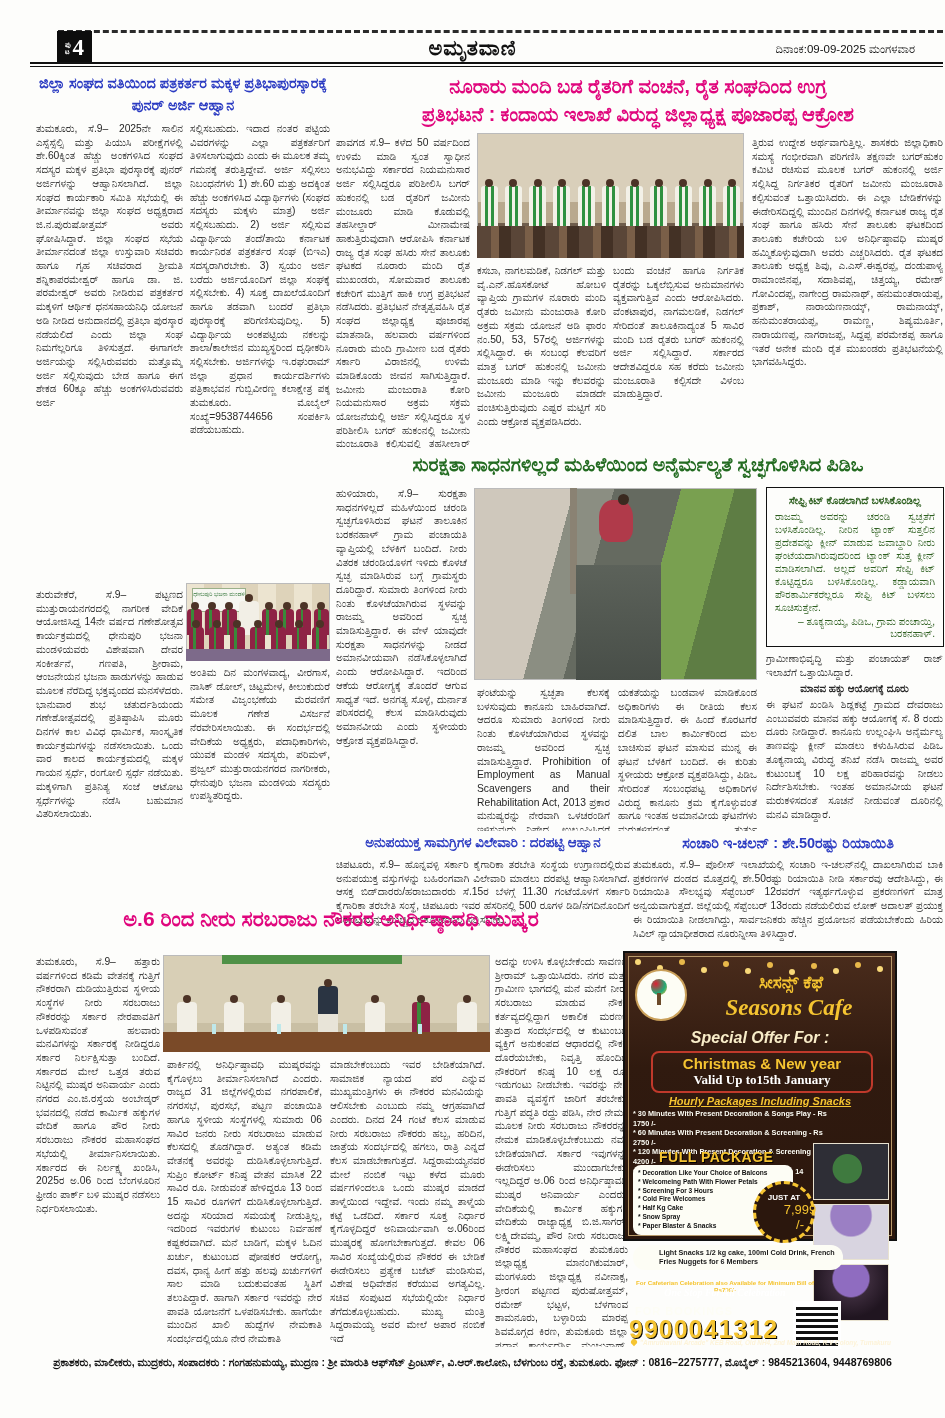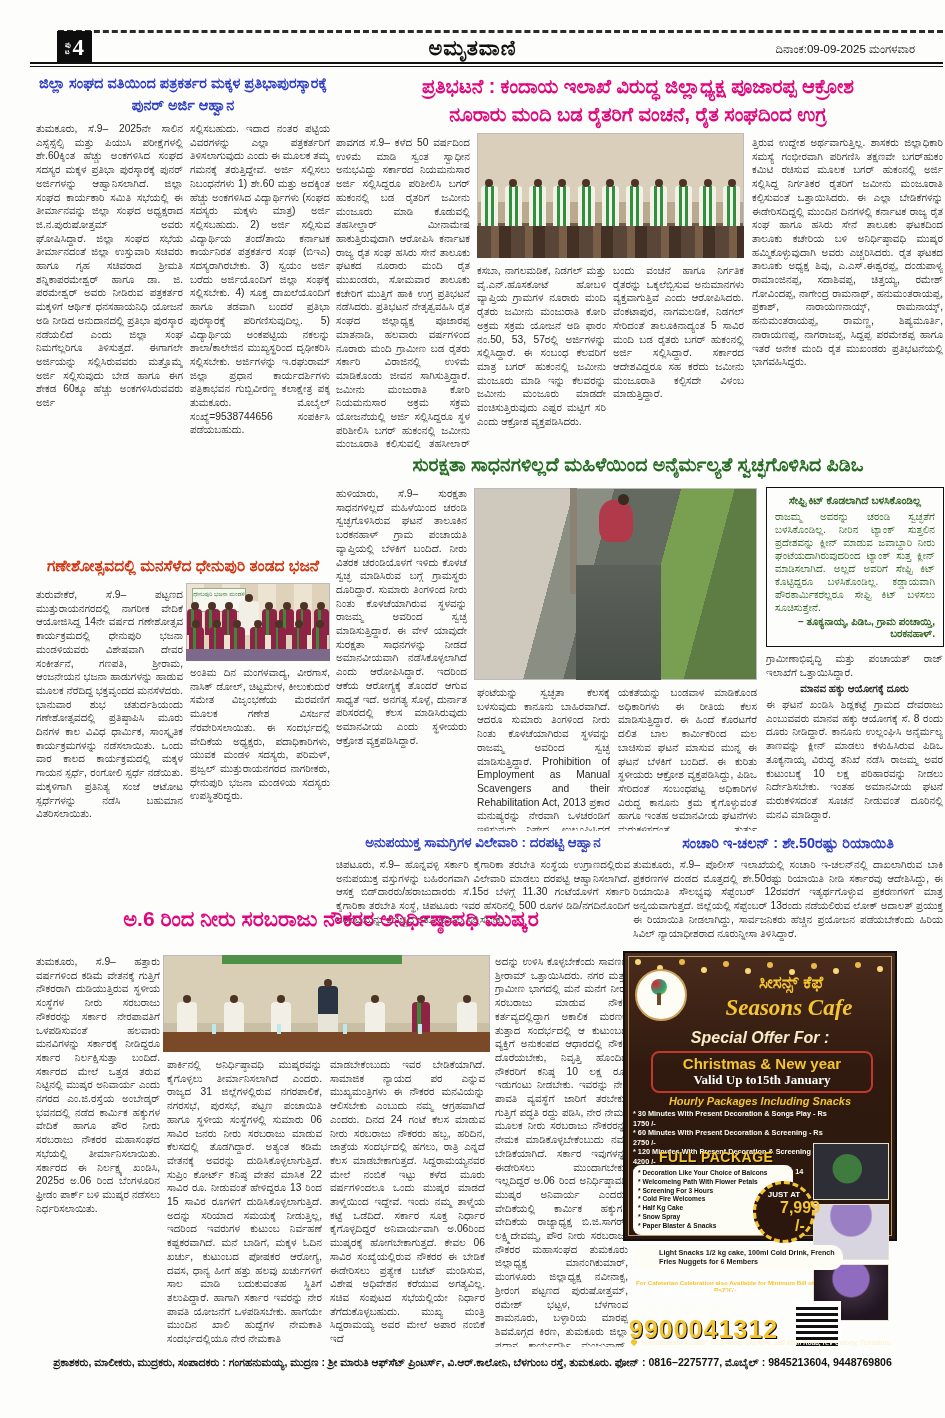--- a/index.html
+++ b/index.html
@@ -50,51 +50,51 @@
   #ph-drain .water{position:absolute;left:36%;top:40%;width:30%;height:60%;background:linear-gradient(#5c625a,#484e48);}
   
   #ph-meeting{background:linear-gradient(#d8cfb6 0 70%,#c9bfa4 70% 100%);}
   #ph-meeting .table{position:absolute;bottom:0;width:100%;height:20px;background:#7a4a28;}
   #ph-meeting .banner{position:absolute;left:18%;top:0;width:55%;height:9px;background:#4f9147;}
   #ph-meeting .bottle{position:absolute;bottom:18px;width:4px;height:10px;background:#bfe8ea;}
   
   #pdo-box{border:1.5px solid #111;padding:6px 8px;color:#2c5e1e;}
   #pdo-box .bt{font-weight:bold;text-align:center;font-size:10.5px;border-bottom:1px solid #2c5e1e00;margin-bottom:2px;}
   #pdo-box .bb{font-size:10.2px;line-height:13px;text-align:justify;}
-  #pdo-box .bs{font-size:10.2px;font-weight:bold;text-align:right;margin-top:2px;}
+  #pdo-box .bs{font-size:10.2px;font-weight:normal;text-align:right;margin-top:2px;}
   .subhead{font-weight:bold;text-align:center;}
   
   #ad{left:623px;top:951px;width:274px;height:290px;background:linear-gradient(#4a2c1c,#301a0f 40%,#2b170d);
       border:2px solid #111;box-sizing:border-box;color:#fff;}
   #ad .inner{position:absolute;left:3px;top:3px;right:3px;bottom:3px;border:1px solid #b89a6a;}
   #ad .lights{position:absolute;left:10px;top:6px;width:6px;height:6px;border-radius:50%;background:#f8d878;
       box-shadow:22px 6px #f8d878,44px 0 #e8b84a,66px 8px #f8d878,88px 2px #e8b84a,110px 9px #f8d878,132px 3px #e8b84a,154px 10px #f8d878,176px 4px #e8b84a,198px 9px #f8d878,220px 3px #e8b84a,242px 7px #f8d878;}
   #ad .logo{position:absolute;left:10px;top:16px;width:48px;height:48px;border-radius:50%;background:#fdfdf5;border:2px solid #caa05a;}
   #ad .logo::before{content:"";position:absolute;left:14px;top:8px;width:16px;height:16px;border-radius:50%;
       background:radial-gradient(circle at 30% 30%,#d23,#2a7 60%,#fb3);}
   #ad .logo::after{content:"";position:absolute;left:20px;top:22px;width:4px;height:12px;background:#6b4a2a;}
   .ad-kn{position:absolute;left:66px;top:20px;width:200px;text-align:center;color:#f5c431;font-weight:bold;font-size:17px;}
   .ad-en{position:absolute;left:60px;top:42px;width:208px;text-align:center;color:#f5c431;font-size:23px;font-weight:bold;font-family:"Liberation Serif",serif;font-style:italic;}
   .ad-offer{position:absolute;left:0;top:76px;width:100%;text-align:center;color:#f8ecc8;font-size:16px;font-weight:bold;font-style:italic;font-family:Liberation Sans, sans-serif;}
   .ad-xmasbox{position:absolute;left:26px;top:98px;width:218px;border:2px solid #c0392b;border-radius:8px;padding:2px 0 3px;text-align:center;}
   .ad-xmas{color:#f5c431;font-size:15px;font-weight:bold;}
   .ad-valid{color:#fff;font-size:13px;font-weight:bold;font-family:"Liberation Serif",serif;}
-  .ad-hptitle{position:absolute;left:0;top:142px;width:100%;text-align:center;color:#f5c431;font-size:11px;font-weight:bold;font-style:italic;}
+  .ad-hptitle{position:absolute;left:0;top:142px;width:100%;text-align:center;color:#f5c431;font-size:11px;font-weight:bold;font-style:italic;text-decoration:underline;}
   .ad-bullets{position:absolute;left:8px;top:156px;width:200px;font-size:7.3px;line-height:9.6px;font-weight:bold;color:#fdfdf5;}
   .ad-photos{position:absolute;right:6px;top:190px;width:76px;height:178px;display:flex;flex-direction:column;gap:4px;}
   .ad-photos div{flex:1;border:1px solid #e8e2d0;}
   .adp1{background:radial-gradient(circle at 45% 45%,#3f7a3f 0 28%,#2e2e36 30%);}
   .adp2{background:radial-gradient(circle at 50% 20%,#9b7fc4 0 35%,#d8d4e0 38%);}
   .adp3{background:radial-gradient(circle at 50% 25%,#8f6cc0 0 32%,#3a2a3a 35%,#201520 70%);}
   .ad-fptitle{position:absolute;left:34px;top:196px;color:#f5c431;font-size:14px;font-weight:bold;letter-spacing:.5px;text-shadow:1px 1px #000;}
   .ad-fpbox{position:absolute;left:8px;top:212px;width:150px;background:#fdfdf5;border-radius:8px;padding:4px 5px;color:#111;font-size:6.6px;line-height:8.8px;font-weight:bold;}
   .ad-star{position:absolute;left:128px;top:228px;width:56px;height:56px;border-radius:50%;background:#2b170d;border:3px dashed #f5c431;
       display:flex;flex-direction:column;align-items:center;justify-content:center;text-align:center;}
   .ad-star .j{color:#fff;font-size:8px;font-weight:bold;}
-  .ad-star .p{color:#f5c431;font-size:16px;font-weight:bold;margin-left:32px;}
+  .ad-star .p{color:#f5c431;font-size:13px;font-weight:normal;margin-left:32px;}
   .ad-snackpill{position:absolute;left:8px;top:292px;width:178px;background:#fdfdf5;border-radius:12px;padding:3px 6px 3px 26px;color:#1a1a1a;font-size:7.2px;line-height:9.4px;font-weight:bold;}
   .ad-fries{position:absolute;left:12px;top:296px;width:14px;height:16px;background:linear-gradient(#d03 40%,#e8b84a 40%);border-radius:2px;}
   .ad-note{position:absolute;left:0;top:326px;width:200px;text-align:center;color:#f5c431;font-size:6.2px;font-weight:bold;}
   .ad-tag{position:absolute;left:0;top:334px;width:200px;text-align:center;color:#fff;font-size:10px;font-weight:bold;font-style:italic;font-family:"Liberation Serif",serif;}
   .ad-book{position:absolute;left:10px;top:352px;color:#fdfdf5;font-size:11px;font-weight:bold;letter-spacing:1px;}
   .ad-phone{position:absolute;left:4px;top:362px;color:#f5c431;font-size:25px;font-weight:bold;letter-spacing:1px;text-shadow:1px 1px #000;}
   .ad-qr{position:absolute;left:168px;top:348px;width:42px;height:42px;background:
       repeating-linear-gradient(0deg,#111 0 3px,#fff 3px 6px),
       repeating-linear-gradient(90deg,rgba(17,17,17,.8) 0 3px,rgba(255,255,255,.8) 3px 6px);
       border:3px solid #fff;}
@@ -120,22 +120,22 @@
   </div>
   <div class="abs" id="masthead">ಅಮೃತವಾಣಿ</div>
   <div class="abs" id="header-date">ದಿನಾಂಕ:09-09-2025 ಮಂಗಳವಾರ</div>
   <div class="abs" id="header-rule"></div>
 
   <div class="abs hl hl-blue" style="left:33px;top:72px;width:300px;font-size:14.5px;line-height:22px;">ಜಿಲ್ಲಾ ಸಂಘದ ವತಿಯಿಂದ ಪತ್ರಕರ್ತರ ಮಕ್ಕಳ ಪ್ರತಿಭಾಪುರಸ್ಕಾರಕ್ಕೆ ಪುನರ್ ಅರ್ಜಿ ಆಹ್ವಾನ</div>
   <div class="abs col" style="left:36px;top:122px;width:147px;height:432px;">ತುಮಕೂರು, ಸೆ.9– 2025ನೇ ಸಾಲಿನ ಎಸ್ಸೆಸ್ಸೆಲ್ಸಿ ಮತ್ತು ಪಿಯುಸಿ ಪರೀಕ್ಷೆಗಳಲ್ಲಿ ಶೇ.60ಕ್ಕಿಂತ ಹೆಚ್ಚು ಅಂಕಗಳಿಸಿದ ಸಂಘದ ಸದಸ್ಯರ ಮಕ್ಕಳ ಪ್ರತಿಭಾ ಪುರಸ್ಕಾರಕ್ಕೆ ಪುನರ್ ಅರ್ಜಿಗಳನ್ನು ಆಹ್ವಾನಿಸಲಾಗಿದೆ. ಜಿಲ್ಲಾ ಸಂಘದ ಕಾರ್ಯಕಾರಿ ಸಮಿತಿ ಸಭೆಯಲ್ಲಿ ಈ ತೀರ್ಮಾನವನ್ನು ಜಿಲ್ಲಾ ಸಂಘದ ಅಧ್ಯಕ್ಷರಾದ ಜಿ.ನ.ಪುರುಷೋತ್ತಮ್ ಅವರು ಘೋಷಿಸಿದ್ದಾರೆ. ಜಿಲ್ಲಾ ಸಂಘದ ಸಭೆಯ ತೀರ್ಮಾನದಂತೆ ಜಿಲ್ಲಾ ಉಸ್ತುವಾರಿ ಸಚಿವರು ಹಾಗೂ ಗೃಹ ಸಚಿವರಾದ ಶ್ರೀಮತಿ ಶನ್ನಿಕಾಪರಮೇಶ್ವರ್ ಹಾಗೂ ಡಾ. ಜಿ. ಪರಮೇಶ್ವರ್ ಅವರು ನೀಡಿರುವ ಪತ್ರಕರ್ತರ ಮಕ್ಕಳಿಗೆ ಆರ್ಥಿಕ ಧನಸಹಾಯನಿಧಿ ಯೋಜನೆ ಅಡಿ ನೀಡಿದ ಅನುದಾನದಲ್ಲಿ ಪ್ರತಿಭಾ ಪುರಸ್ಕಾರ ನಡೆಯಲಿದೆ ಎಂದು ಜಿಲ್ಲಾ ಸಂಘ ನಿಮಗೆಲ್ಲರಿಗೂ ತಿಳಿಸುತ್ತದೆ. ಈಗಾಗಲೇ ಅರ್ಜಿಯನ್ನು ಸಲ್ಲಿಸಿರುವವರು ಮತ್ತೊಮ್ಮೆ ಅರ್ಜಿ ಸಲ್ಲಿಸುವುದು ಬೇಡ ಹಾಗೂ ಈಗ ಶೇಕಡ 60ಕ್ಕೂ ಹೆಚ್ಚು ಅಂಕಗಳಿಸಿರುವವರು ಅರ್ಜಿ</div>
   <div class="abs col" style="left:190px;top:122px;width:140px;height:432px;">ಸಲ್ಲಿಸಬಹುದು. ಇದಾದ ನಂತರ ಪಟ್ಟಿಯ ವಿವರಗಳನ್ನು ಎಲ್ಲಾ ಪತ್ರಕರ್ತರಿಗೆ ತಿಳಿಸಲಾಗುವುದು ಎಂದು ಈ ಮೂಲಕ ತಮ್ಮ ಗಮನಕ್ಕೆ ತರುತ್ತಿದ್ದೇವೆ. ಅರ್ಜಿ ಸಲ್ಲಿಸಲು ನಿಬಂಧನೆಗಳು 1) ಶೇ.60 ಮತ್ತು ಅದಕ್ಕಿಂತ ಹೆಚ್ಚು ಅಂಕಗಳಿಸಿದ ವಿದ್ಯಾರ್ಥಿಗಳು (ಸಂಘದ ಸದಸ್ಯರು ಮಕ್ಕಳು ಮಾತ್ರ) ಅರ್ಜಿ ಸಲ್ಲಿಸಬಹುದು. 2) ಅರ್ಜಿ ಸಲ್ಲಿಸುವ ವಿದ್ಯಾರ್ಥಿಯ ತಂದೆ/ತಾಯಿ ಕರ್ನಾಟಕ ಕಾರ್ಯನಿರತ ಪತ್ರಕರ್ತರ ಸಂಘ (ಬಿಇಎ) ಸದಸ್ಯರಾಗಿರಬೇಕು. 3) ಸ್ವಯಂ ಅರ್ಜಿ ಬರೆದು ಅರ್ಜಿಯೊಂದಿಗೆ ಜಿಲ್ಲಾ ಸಂಘಕ್ಕೆ ಸಲ್ಲಿಸಬೇಕು. 4) ಸೂಕ್ತ ದಾಖಲೆಯೊಂದಿಗೆ ಹಾಗೂ ತಡವಾಗಿ ಬಂದರೆ ಪ್ರತಿಭಾ ಪುರಸ್ಕಾರಕ್ಕೆ ಪರಿಗಣಿಸುವುದಿಲ್ಲ. 5) ವಿದ್ಯಾರ್ಥಿಯ ಅಂಕಪಟ್ಟಿಯ ನಕಲನ್ನು ಶಾಲಾ/ಕಾಲೇಜಿನ ಮುಖ್ಯಸ್ಥರಿಂದ ದೃಢೀಕರಿಸಿ ಸಲ್ಲಿಸಬೇಕು. ಅರ್ಜಿಗಳನ್ನು ಇ.ರಘುರಾಮ್ ಜಿಲ್ಲಾ ಪ್ರಧಾನ ಕಾರ್ಯದರ್ಶಿಗಳು ಪತ್ರಿಕಾಭವನ ಗುಬ್ಬಿವೀರಣ್ಣ ಕಲಾಕ್ಷೇತ್ರ ಪಕ್ಕ ತುಮಕೂರು. ಮೊಬೈಲ್ ಸಂಖ್ಯೆ=9538744656 ಸಂಪರ್ಕಿಸಿ ಪಡೆಯಬಹುದು.</div>
 
   <div class="abs hl hl-pink" style="left:333px;top:72px;width:610px;font-size:19.5px;line-height:28px;">
+    <div>ನೂರಾರು ಮಂದಿ ಬಡ ರೈತರಿಗೆ ವಂಚನೆ, ರೈತ ಸಂಘದಿಂದ ಉಗ್ರ</div>
     <div>ಪ್ರತಿಭಟನೆ : ಕಂದಾಯ ಇಲಾಖೆ ವಿರುದ್ಧ ಜಿಲ್ಲಾಧ್ಯಕ್ಷ ಪೂಜಾರಪ್ಪ ಆಕ್ರೋಶ</div>
-    <div>ನೂರಾರು ಮಂದಿ ಬಡ ರೈತರಿಗೆ ವಂಚನೆ, ರೈತ ಸಂಘದಿಂದ ಉಗ್ರ</div>
   </div>
   <div class="abs ph" id="ph-farmers" style="left:477px;top:133px;width:267px;height:125px;">
     <div class="prow" style="bottom:30px;">
       <span class="person p-farmer"></span>
         <span class="person p-farmer"></span>
         <span class="person p-farmer"></span>
       <span class="person p-farmer"></span>
         <span class="person p-farmer"></span>
         <span class="person p-farmer"></span>
       <span class="person p-farmer"></span>
@@ -144,21 +144,20 @@
       <span class="person p-farmer"></span>
         <span class="person p-farmer"></span>
     </div>
     <div class="crowd"></div>
   </div>
   <div class="abs col" style="left:336px;top:136px;width:134px;height:312px;">ಪಾವಗಡ ಸೆ.9– ಕಳೆದ 50 ವರ್ಷದಿಂದ ಉಳಿಮೆ ಮಾಡಿ ಸ್ವಂತ ಸ್ವಾಧೀನ ಅನುಭವಿದ್ದು ಸರ್ಕಾರದ ನಿಯಮನುಸಾರ ಅರ್ಜಿ ಸಲ್ಲಿಸಿದ್ದರೂ ಪರಿಶೀಲಿಸಿ ಬಗರ್ ಹುಕಂನಲ್ಲಿ ಬಡ ರೈತರಿಗೆ ಜಮೀನು ಮಂಜೂರು ಮಾಡಿ ಕೊಡುವಲ್ಲಿ ತಹಸೀಲ್ದಾರ್ ಮೀನಾಮೇಷ ಹಾಕುತ್ತಿರುವುದಾಗಿ ಆರೋಪಿಸಿ ಕರ್ನಾಟಕ ರಾಜ್ಯ ರೈತ ಸಂಘ ಹಸಿರು ಸೇನೆ ತಾಲೂಕು ಘಟಕದ ನೂರಾರು ಮಂದಿ ರೈತ ಮುಖಂಡರು, ಸೋಮವಾರ ತಾಲೂಕು ಕಚೇರಿಗೆ ಮುತ್ತಿಗೆ ಹಾಕಿ ಉಗ್ರ ಪ್ರತಿಭಟನೆ ನಡೆಸಿದರು. ಪ್ರತಿಭಟನೆ ನೇತೃತ್ವವಹಿಸಿ ರೈತ ಸಂಘದ ಜಿಲ್ಲಾಧ್ಯಕ್ಷ ಪೂಜಾರಪ್ಪ ಮಾತನಾಡಿ, ಹಲವಾರು ವರ್ಷಗಳಿಂದ ನೂರಾರು ಮಂದಿ ಗ್ರಾಮೀಣ ಬಡ ರೈತರು ಸರ್ಕಾರಿ ವಿರಾಜಿನಲ್ಲಿ ಉಳಿಮೆ ಮಾಡಿಕೊಂಡು ಜೀವನ ಸಾಗಿಸುತ್ತಿದ್ದಾರೆ. ಜಮೀನು ಮಂಜುರಾತಿ ಕೋರಿ ನಿಯಮನುಸಾರ ಅಕ್ರಮ ಸಕ್ರಮ ಯೋಜನೆಯಲ್ಲಿ ಅರ್ಜಿ ಸಲ್ಲಿಸಿದ್ದರೂ ಸ್ಥಳ ಪರಿಶೀಲಿಸಿ ಬಗರ್ ಹುಕಂನಲ್ಲಿ ಜಮೀನು ಮಂಜೂರಾತಿ ಕಲ್ಪಿಸುವಲ್ಲಿ ತಹಸೀಲ್ದಾರ್ ವಡವಾಜು ಆಸಕ್ತಿವಹಿಸುತ್ತಿಲ್ಲ ಎಂದು ಆರೋಪಿಸಿದರು.</div>
   <div class="abs col" style="left:752px;top:136px;width:191px;height:312px;">ತ್ತಿರುವ ಉದ್ದೇಶ ಅರ್ಥವಾಗುತ್ತಿಲ್ಲ. ಶಾಸಕರು ಜಿಲ್ಲಾಧಿಕಾರಿ ಸಮಸ್ಯೆ ಗಂಭೀರವಾಗಿ ಪರಿಗಣಿಸಿ ತಕ್ಷಣವೇ ಬಗರ್‌ಹುಕಂ ಕಮಿಟಿ ರಚಿಸುವ ಮೂಲಕ ಬಗರ್ ಹುಕಂನಲ್ಲಿ ಅರ್ಜಿ ಸಲ್ಲಿಸಿದ್ದ ನಿರ್ಗತಿಕರ ರೈತರಿಗೆ ಜಮೀನು ಮಂಜೂರಾತಿ ಕಲ್ಪಿಸುವಂತೆ ಒತ್ತಾಯಿಸಿದರು. ಈ ಎಲ್ಲಾ ಬೇಡಿಕೆಗಳನ್ನು ಈಡೇರಿಸದಿದ್ದಲ್ಲಿ ಮುಂದಿನ ದಿನಗಳಲ್ಲಿ ಕರ್ನಾಟಕ ರಾಜ್ಯ ರೈತ ಸಂಘ ಹಾಗೂ ಹಸಿರು ಸೇನೆ ತಾಲೂಕು ಘಟಕದಿಂದ ತಾಲೂಕು ಕಚೇರಿಯ ಬಳಿ ಅನಿರ್ಧಿಷ್ಠಾವಧಿ ಮುಷ್ಕರ ಹಮ್ಮಿಕೊಳ್ಳುವುದಾಗಿ ಅವರು ಎಚ್ಚರಿಸಿದರು. ರೈತ ಘಟಕದ ತಾಲೂಕು ಅಧ್ಯಕ್ಷ ಶಿವು, ಎ.ಎಸ್.ಈಶ್ವರಪ್ಪ, ದಂಡುಪಾಳ್ಯ ರಾಮಾಂಜಿನಪ್ಪ, ಸದಾಶಿವಪ್ಪ, ಚಿತ್ತಯ್ಯ, ರಮೇಶ್ ಗೋವಿಂದಪ್ಪ, ನಾಗೇಂದ್ರ ರಾಮನಾಥ್, ಹನುಮಂತರಾಯಪ್ಪ, ಪ್ರಕಾಶ್, ನಾರಾಯಣನಾಯ್ಕ್, ರಾಮನಾಯ್ಕ್, ಹನುಮಂತರಾಯಪ್ಪ, ರಾಮಣ್ಣ, ಶಿಷ್ಯಮೂರ್ತಿ, ನಾರಾಯಣಪ್ಪ, ನಾಗರಾಜಪ್ಪ, ಸಿದ್ದಪ್ಪ ಪರಮೇಶಪ್ಪ ಹಾಗೂ ಇತರೆ ಅನೇಕ ಮಂದಿ ರೈತ ಮುಖಂಡರು ಪ್ರತಿಭಟನೆಯಲ್ಲಿ ಭಾಗವಹಿಸಿದ್ದರು.</div>
   <div class="abs col" style="left:477px;top:264px;width:129px;height:184px;">ಕಸಬಾ, ನಾಗಲಮಡಿಕೆ, ನಿಡಗಲ್ ಮತ್ತು ವೈ.ಎನ್.ಹೊಸಕೋಟೆ ಹೋಬಳಿ ವ್ಯಾಪ್ತಿಯ ಗ್ರಾಮಗಳ ನೂರಾರು ಮಂದಿ ರೈತರು ಜಮೀನು ಮಂಜುರಾತಿ ಕೋರಿ ಅಕ್ರಮ ಸಕ್ರಮ ಯೋಜನೆ ಅಡಿ ಫಾರಂ ನಂ.50, 53, 57ರಲ್ಲಿ ಅರ್ಜಿಗಳನ್ನು ಸಲ್ಲಿಸಿದ್ದಾರೆ. ಈ ಸಂಬಂಧ ಕೆಲವರಿಗೆ ಮಾತ್ರ ಬಗರ್ ಹುಕಂನಲ್ಲಿ ಜಮೀನು ಮಂಜೂರು ಮಾಡಿ ಇನ್ನು ಕೆಲವರನ್ನು ಜಮೀನು ಮಂಜೂರು ಮಾಡದೇ ವಂಚಿಸುತ್ತಿರುವುದು ಎಷ್ಟರ ಮಟ್ಟಿಗೆ ಸರಿ ಎಂದು ಆಕ್ರೋಶ ವ್ಯಕ್ತಪಡಿಸಿದರು.</div>
   <div class="abs col" style="left:613px;top:264px;width:131px;height:184px;">ಬಂದು ವಂಚನೆ ಹಾಗೂ ನಿರ್ಗತಿಕ ರೈತರನ್ನು ಒಕ್ಕಲೆಬ್ಬಿಸುವ ಅನುಮಾನಗಳು ವ್ಯಕ್ತವಾಗುತ್ತಿವೆ ಎಂದು ಆರೋಪಿಸಿದರು. ವೆಂಕಟಾಪುರ, ನಾಗಮಲಡಿಕೆ, ನಿಡಗಲ್ ಸೇರಿದಂತೆ ತಾಲೂಕಿನಾದ್ಯಂತ 5 ಸಾವಿರ ಮಂದಿ ಬಡ ರೈತರು ಬಗರ್ ಹುಕಂನಲ್ಲಿ ಅರ್ಜಿ ಸಲ್ಲಿಸಿದ್ದಾರೆ. ಸರ್ಕಾರದ ಆದೇಶವಿದ್ದರೂ ಸಹ ಕರೆದು ಜಮೀನು ಮಂಜೂರಾತಿ ಕಲ್ಪಿಸದೇ ವಿಳಂಬ ಮಾಡುತ್ತಿದ್ದಾರೆ.</div>
 
-  <div class="abs hl hl-red" style="left:33px;top:556px;width:300px;font-size:15.5px;">ಗಣೇಶೋತ್ಸವದಲ್ಲಿ ಮನಸೆಳೆದ ಧೇನುಪುರಿ ತಂಡದ ಭಜನೆ</div>
   <div class="abs ph" id="ph-bhajane" style="left:186px;top:583px;width:144px;height:78px;">
     <div class="banner">ಧೇನುಪುರಿ ಭಜನಾ ಮಂಡಳಿ</div>
     <div class="prow" style="bottom:26px;">
       <span class="person p-woman"></span>
         <span class="person p-woman"></span>
         <span class="person p-woman"></span>
       <span class="person p-white" style="height:34px;"></span>
         <span class="person p-woman"></span>
       <span class="person p-woman"></span>
         <span class="person p-woman"></span>

